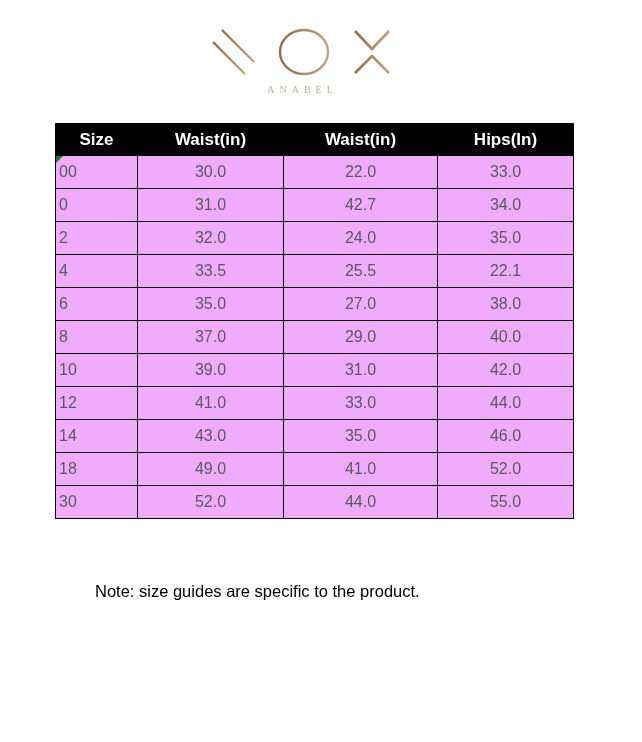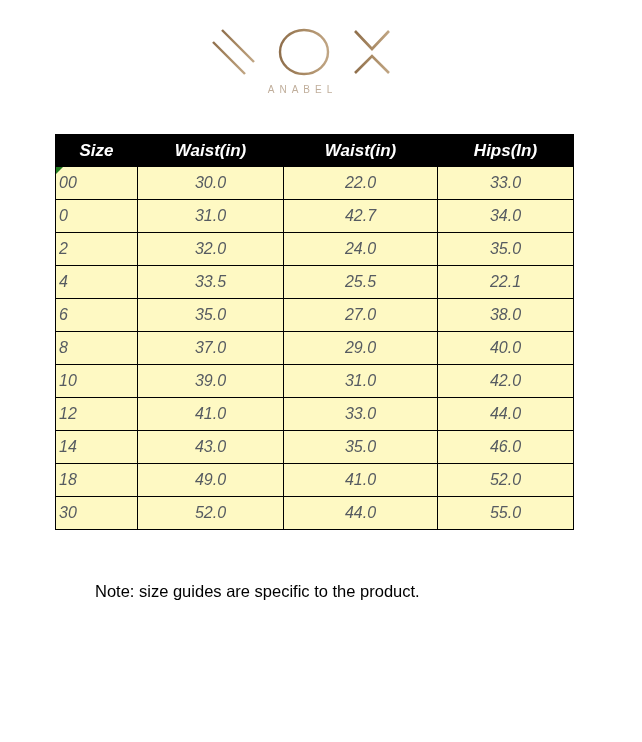--- a/index.html
+++ b/index.html
@@ -25,32 +25,31 @@
   }
   .logo svg {
     display: block;
   }
   .logo-subtitle {
     margin-top: 8px;
     font-size: 10px;
     letter-spacing: 5px;
     padding-left: 5px; 
     color: #c0ae9b;
-    font-family: Liberation Sans, sans-serif;
+    font-family: Liberation Serif, serif;
   }
 
   
   .size-table {
     position: absolute;
     left: 55px;
-    top: 134px;
+    top: 123px;
     width: 518px;
     border-collapse: collapse;
     table-layout: fixed;
-    font-style: italic;
   }
   .size-table th,
   .size-table td {
     border: 1px solid #000000;
     padding: 0;
     box-sizing: border-box;
   }
   .size-table thead tr {
     height: 32px;
   }
@@ -61,21 +60,21 @@
     font-weight: bold;
     text-align: center;
   }
   .size-table tbody tr {
     height: 33px;
   }
   .size-table td {
     font-size: 16px;
     color: #565b61;
     text-align: center;
-    background: #fef9c3;
+    background: #f0abfc;
   }
   .size-table td.size-col {
     text-align: left;
     padding-left: 3px;
     position: relative;
   }
   .cell-flag {
     position: absolute;
     top: 0;
     left: 0;

